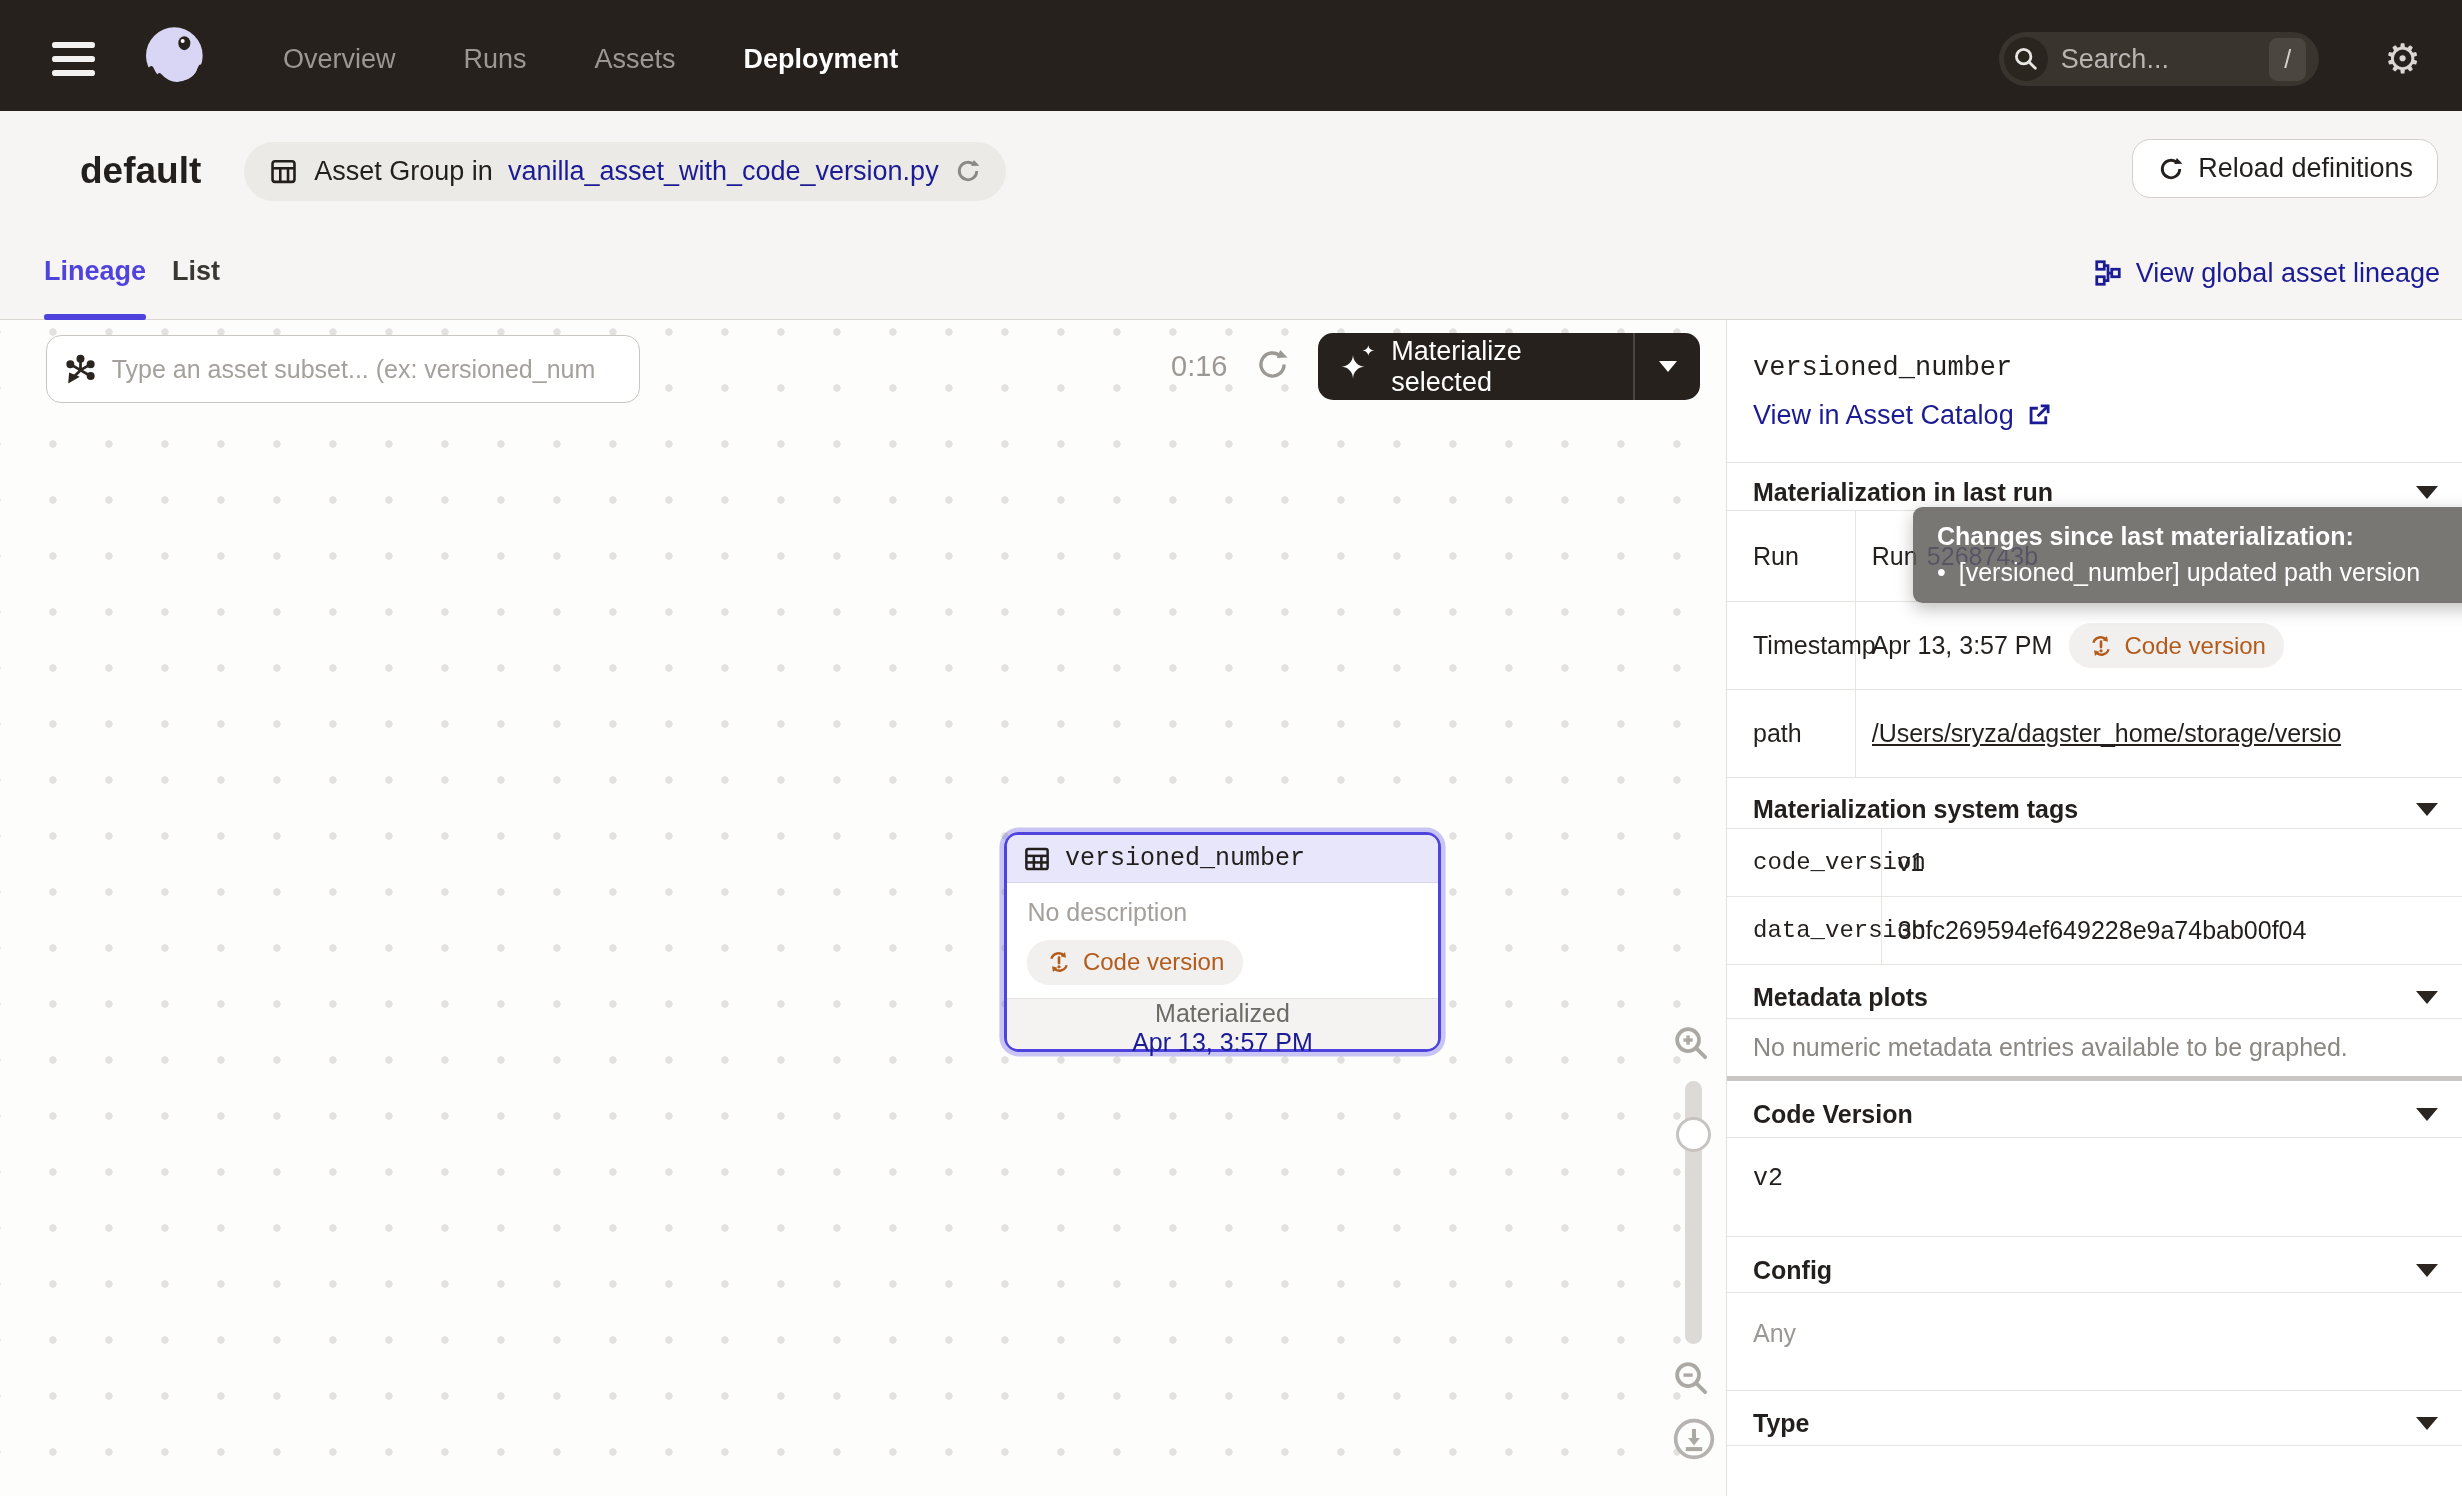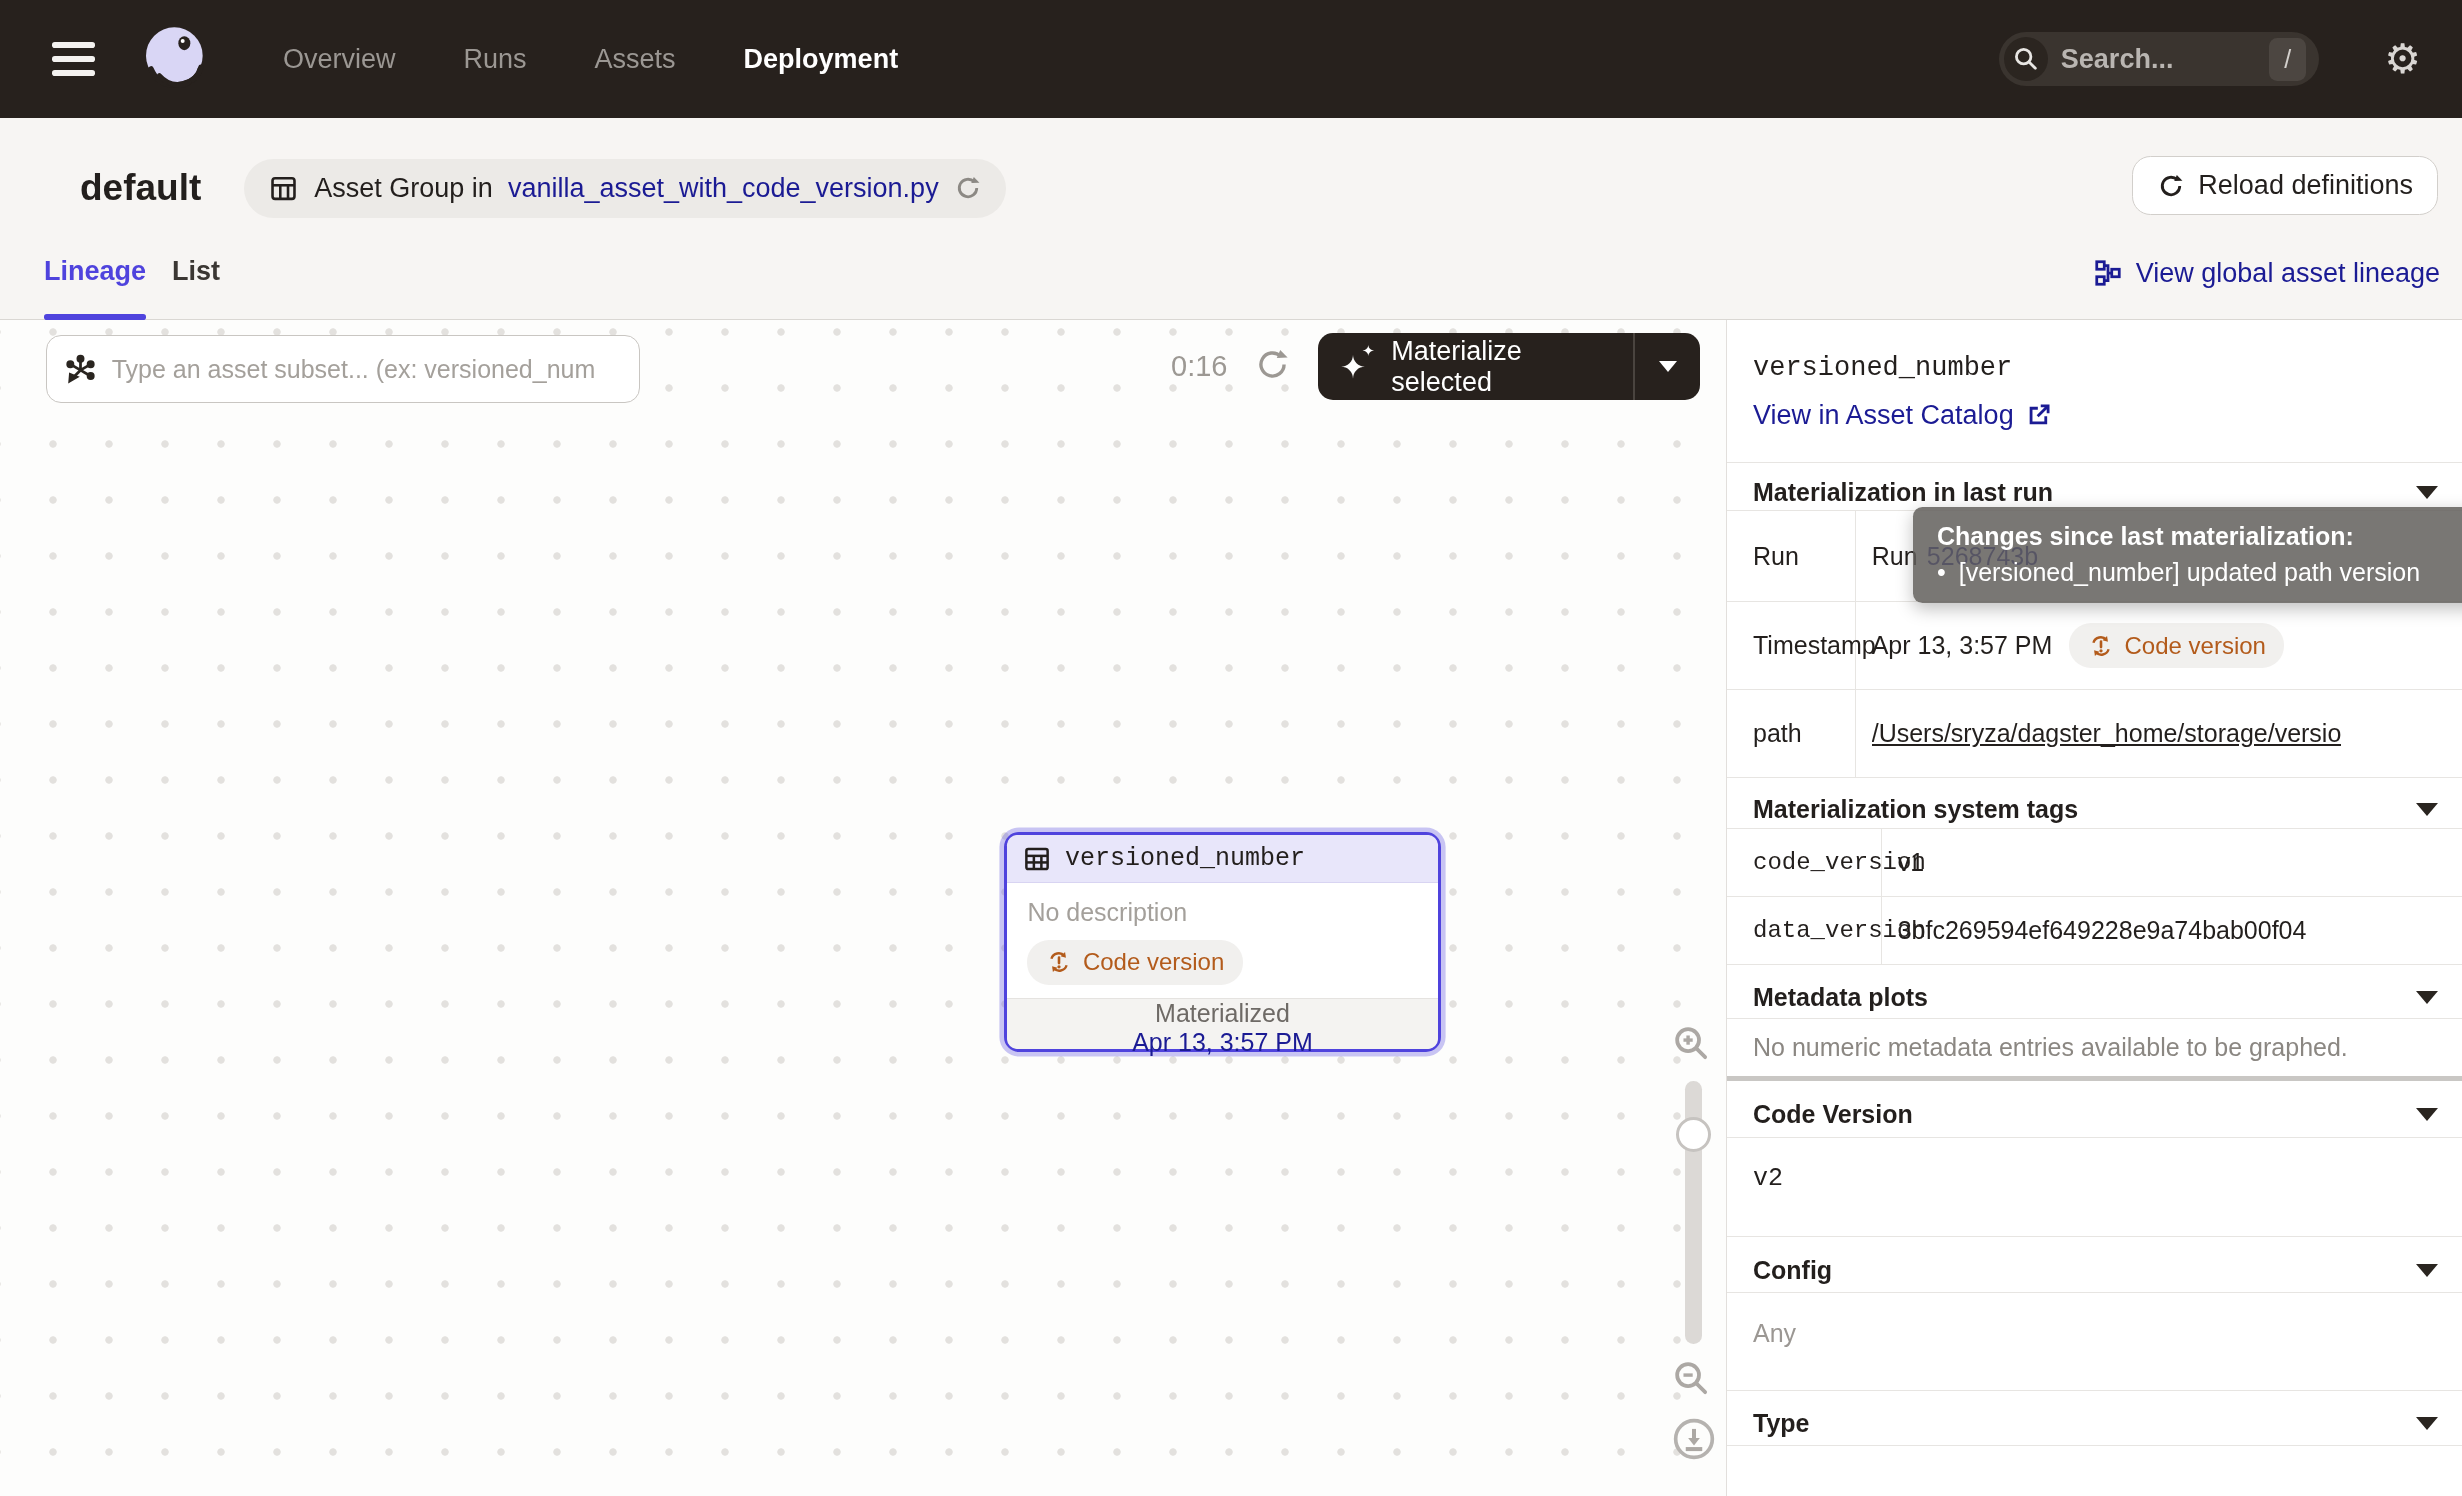--- a/index.html
+++ b/index.html
@@ -18,28 +18,28 @@
   .logo{width:80px;height:80px;margin-right:67px;flex:0 0 auto;}
   .navitems{display:flex;align-items:center;gap:68px;}
   .navitem{font-size:27px;font-weight:500;color:#9B9793;cursor:pointer;}
   .navitem.active{color:#FFFFFF;font-weight:700;}
   .nav-spacer{flex:1;}
   .searchpill{position:relative;width:320px;height:54px;border-radius:27px;background:#3A342F;
     display:flex;align-items:center;padding:0 13px 0 0;margin-right:65px;}
   .search-circle{width:44px;height:44px;border-radius:50%;background:#2B2520;margin:4.6px 11px 4.6px 4.6px;
     display:flex;align-items:center;justify-content:center;}
   .searchpill input{flex:1;background:transparent;border:none;outline:none;color:#E8E6E3;
-    font-size:27px;font-family:inherit;min-width:0;font-weight:bold;}
+    font-size:27px;font-family:inherit;min-width:0;}
   .searchpill input::placeholder{color:#B9B5B1;}
   .slashkey{width:37px;height:43px;border-radius:8.3px;background:#4C4641;color:#D3D0CC;
     display:flex;align-items:center;justify-content:center;font-size:25px;}
   .gear{font-family:"DejaVu Sans",sans-serif;font-size:41px;color:#D9D6D3;cursor:pointer;line-height:1;}
 
   
-  .pagehead{position:absolute;left:0;top:128px;width:2462px;height:120px;background:#F7F5F3;
+  .pagehead{position:absolute;left:0;top:111px;width:2462px;height:120px;background:#F7F5F3;
     display:flex;align-items:center;padding:0 24px 0 80px;}
   .pagetitle{font-size:37px;font-weight:700;margin-right:43px;}
   .grouppill{height:59px;border-radius:30px;background:#ECEAE7;display:flex;align-items:center;
     gap:15px;padding:0 24px;font-size:27px;}
   .grouppill a{color:#1B1B94;text-decoration:none;cursor:pointer;}
   .reloadbtn{position:absolute;right:24px;top:28px;height:59px;border-radius:18.5px;background:#FFFFFF;
     border:1.9px solid #D2CFCB;display:flex;align-items:center;gap:13px;padding:0 24px;
     font-size:27px;color:#231F1D;cursor:pointer;}
 
   

